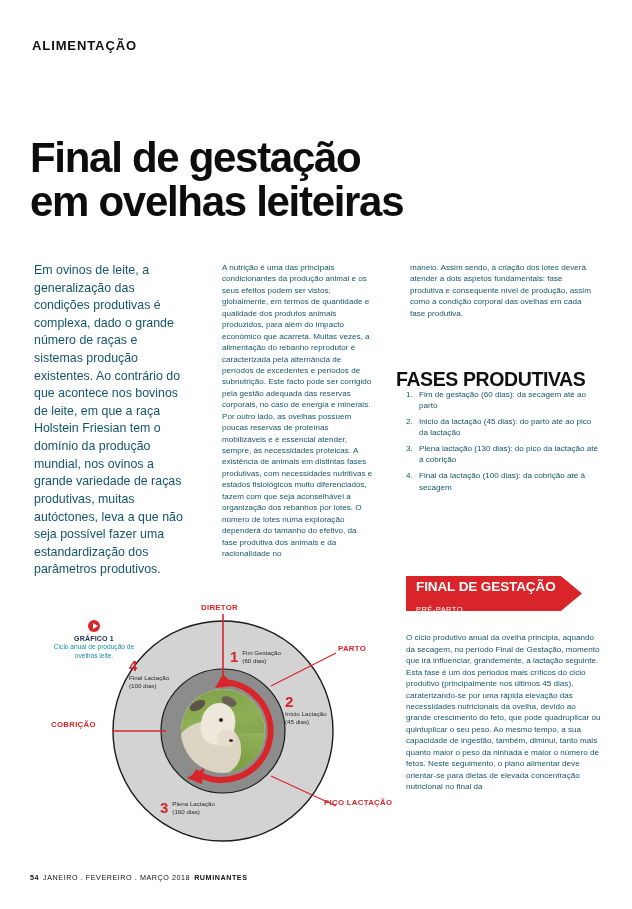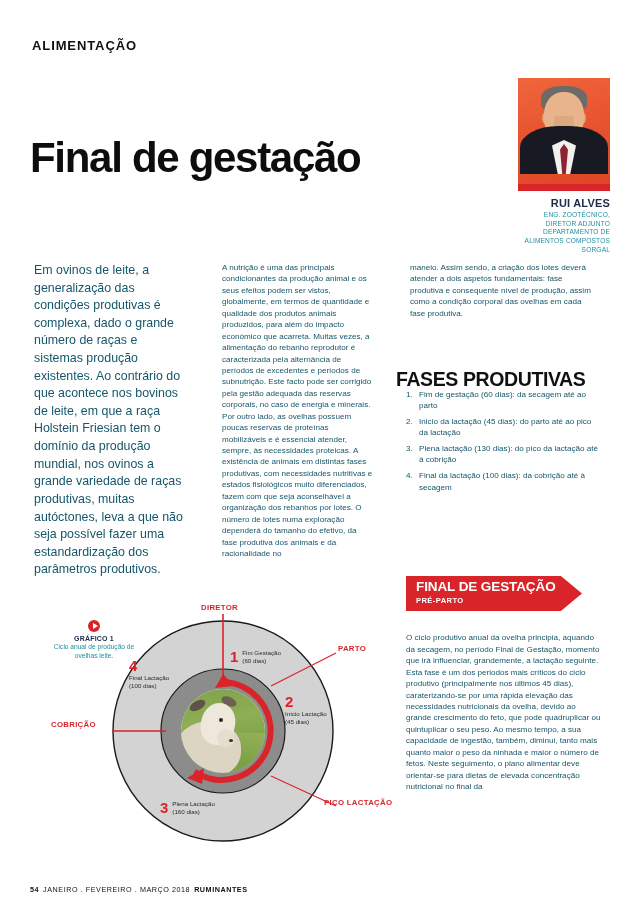--- a/index.html
+++ b/index.html
@@ -110,21 +110,21 @@
   }
 
   
   .banner{
     position:absolute;left:406px;top:576px;width:176px;height:35px;
     background:#d9252a;
     clip-path:polygon(0 0, 88% 0, 100% 50%, 88% 100%, 0 100%);
     color:#ffffff;padding:4px 0 0 10px;box-sizing:border-box;
   }
   .banner-t1{font-size:13.5px;font-weight:bold;letter-spacing:-.1px;line-height:1.1;}
-  .banner-t2{font-size:7.6px;font-weight:bold;letter-spacing:.4px;margin-top:1px;}
+  .banner-t2{font-size:7.6px;font-weight:normal;letter-spacing:.4px;margin-top:10px;}
 
   .banner-body{
     position:absolute;left:406px;top:624px;width:196px;
     font-size:8.1px;line-height:1.42;color:#15566a;
   }
 
   
   .info{position:absolute;left:24px;top:596px;width:372px;height:272px;}
   .info svg{position:absolute;left:0;top:0;}
   .gcap{
@@ -192,52 +192,38 @@
     border-radius:50%;background:#3a332b;
   }
   .sh-grass{
     position:absolute;right:0;bottom:0;width:44px;height:40px;
     background:linear-gradient(200deg,#96b45c 0%,#7da044 70%);
     border-radius:40% 0 0 0;opacity:.85;
   }
 
   
   .footer{
-    position:absolute;left:30px;bottom:15px;
+    position:absolute;left:30px;bottom:27px;
     font-size:7.2px;letter-spacing:.55px;color:#111111;
   }
   .footer .pg{font-weight:bold;margin-right:4px;}
   .footer .mag{font-weight:bold;margin-left:4px;}
 </style>
 </head>
 <body>
 
 <div class="page">
 
   <div class="kicker">ALIMENTAÇÃO</div>
 
   <h1 class="headline">
     <span class="l1">Final de gestação</span>
+    <span class="l2">em ovelhas leiteiras</span>
   </h1>
 
-  <div class="author">
-    <div class="author-photo">
-      <div class="ph-hair"></div>
-      <div class="ph-ear-l"></div>
-      <div class="ph-ear-r"></div>
-      <div class="ph-face"></div>
-      <div class="ph-neck"></div>
-      <div class="ph-body"></div>
-      <div class="ph-shirt"></div>
-      <div class="ph-tie"></div>
-    </div>
-    <div class="author-bar"></div>
-    <div class="author-name">RUI ALVES</div>
-    <div class="author-role">ENG. ZOOTÉCNICO, DIRETOR ADJUNTO DEPARTAMENTO DE ALIMENTOS COMPOSTOS SORGAL</div>
-  </div>
 
   <div class="col lead">
     <p>Em ovinos de leite, a generalização das condições produtivas é complexa, dado o grande número de raças e sistemas produção existentes. Ao contrário do que acontece nos bovinos de leite, em que a raça Holstein Friesian tem o domínio da produção mundial, nos ovinos a grande variedade de raças produtivas, muitas autóctones, leva a que não seja possível fazer uma estandardização dos parâmetros produtivos.</p>
   </div>
 
   <div class="col col2">
     <p>A nutrição é uma das principais condicionantes da produção animal e os seus efeitos podem ser vistos, globalmente, em termos de quantidade e qualidade dos produtos animais produzidos, para além do impacto económico que acarreta. Muitas vezes, a alimentação do rebanho reprodutor é caracterizada pela alternância de períodos de excedentes e períodos de subnutrição. Este facto pode ser corrigido pela gestão adequada das reservas corporais, no caso de energia e minerais. Por outro lado, as ovelhas possuem poucas reservas de proteínas mobilizáveis e é essencial atender, sempre, às necessidades proteicas. A existência de animais em distintas fases produtivas, com necessidades nutritivas e estados fisiológicos muito diferenciados, fazem com que seja aconselhável a organização dos rebanhos por lotes. O número de lotes numa exploração dependerá do tamanho do efetivo, da fase produtiva dos animais e da racionalidade no</p>
   </div>
 
   <div class="col col3">

